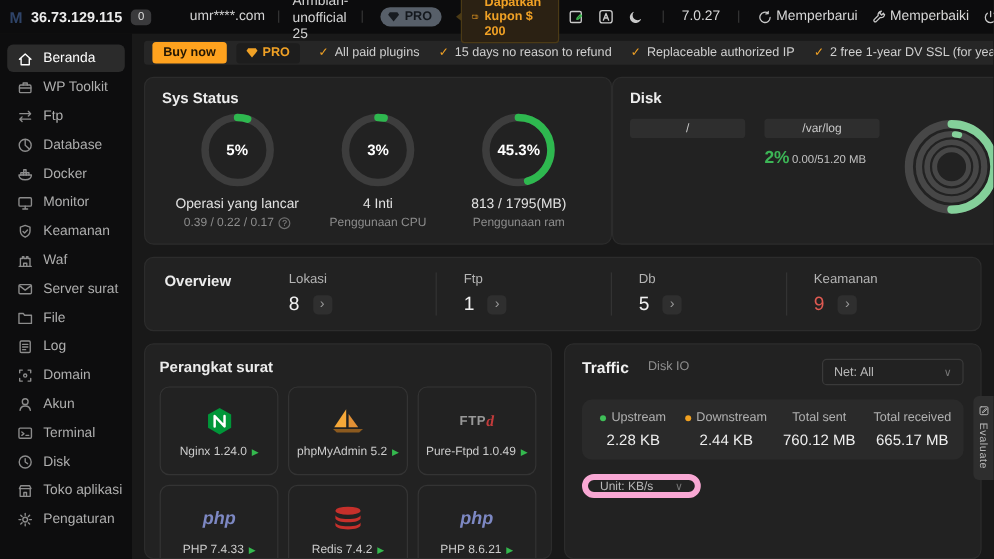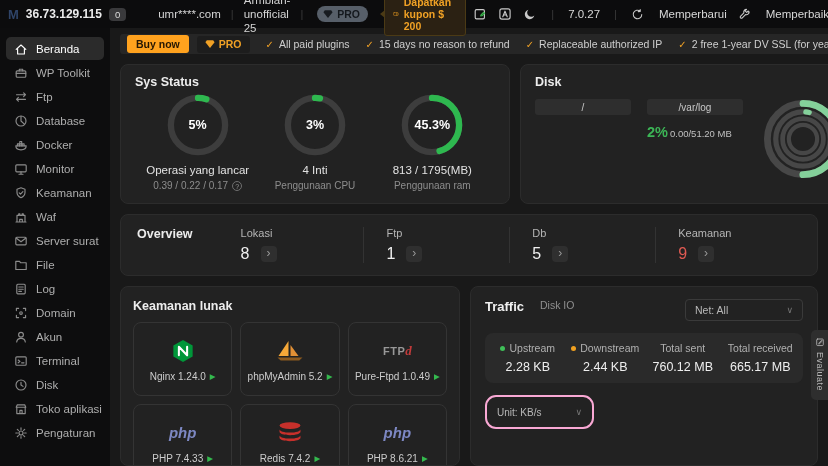--- a/index.html
+++ b/index.html
@@ -23,21 +23,21 @@
   .pro-pill{background:#575f69;border-radius:9px;padding:2px 8px 2px 6px;display:flex;gap:4px;align-items:center;
     font-size:10.5px;font-weight:bold;color:#14181d;cursor:pointer;margin-left:4px}
   .pro-gem{width:10px;height:10px;color:#171b20}
   .coupon{position:relative;background:#2b2113;border:1px solid #4b3a15;border-radius:3px;color:var(--orange);
     font-size:10.5px;font-weight:bold;display:flex;align-items:center;gap:5px;padding:2.5px 8px;margin-left:9px;cursor:pointer}
   .coupon::before{content:'';position:absolute;left:-5px;top:50%;transform:translateY(-50%);
     border:4px solid transparent;border-right:5px solid #4b3a15;border-left:none}
   .coupon-ico{width:12px;height:12px;color:var(--orange)}
   .tb-right{margin-left:auto;display:flex;align-items:center;gap:11px}
   .tb-icon{width:14px;height:14px;color:#c9c9c9;cursor:pointer;position:relative}
-  .tb-btn{display:flex;gap:15px;font-size:11.5px;color:#d8d8d8;cursor:pointer}
+  .tb-btn{display:flex;gap:3px;font-size:11.5px;color:#d8d8d8;cursor:pointer}
   .tb-btn .tb-icon{width:13px;height:13px}
   .version{font-size:11.5px;color:#d8d8d8}
 
   
   .layout{display:flex;height:438px}
   .sidebar{width:110px;background:#0d0d0e;padding-top:8px;flex:none}
   .side-item{display:flex;align-items:center;gap:8px;margin:1px 6px;padding:3px 8px;height:23px;border-radius:5px;
     color:#aeaeae;font-size:11.5px;cursor:pointer;white-space:nowrap}
   .side-item.active{background:#2b2b2b;color:#fff}
   .side-item.active .s-ico{color:#fff}
@@ -50,21 +50,21 @@
   .buy{background:var(--buy);color:#241603;font-weight:bold;font-size:10.5px;border-radius:3px;padding:3px 9px;cursor:pointer;flex:none}
   .tick-pro{background:#1d1d1d;border-radius:3px;padding:2.5px 8px;display:flex;gap:4px;align-items:center;
     color:var(--orange);font-weight:bold;font-size:10.5px;cursor:pointer;flex:none;margin-left:-8px}
   .tick-pro .pro-gem{color:var(--orange)}
   .tick-item{display:flex;gap:5px;align-items:center;color:#cfcfcf;flex:none}
   .tick-check{color:var(--orange);font-size:10px}
 
   
   .card{background:#222;border:1px solid #2c2c2c;border-radius:8px}
   .card-title{font-size:12.5px;font-weight:bold;color:#ececec}
-  .row1{display:flex;gap:10px;margin-top:10px}
+  .row1{display:flex;margin-top:10px}
   .card-sys{width:390px;height:140px;padding:10px 14px}
   .card-disk{flex:1;height:140px;padding:10px 14px}
 
   .gauges{display:flex;justify-content:space-between;padding:0 4px;margin-top:5px}
   .gauge{width:122px;text-align:center}
   .ring{position:relative;width:62px;height:62px;margin:0 auto}
   .g-pct{position:absolute;inset:0;display:flex;align-items:center;justify-content:center;font-weight:bold;font-size:12.5px;color:#fff}
   .g-label{margin-top:8px;font-size:11.5px;color:#e2e2e2}
   .g-sub{margin-top:4px;font-size:10px;color:#8d8d8d;display:flex;justify-content:center;gap:4px;align-items:center}
   .qmark{width:10px;height:10px;border:1px solid #6f6f6f;border-radius:50%;font-size:7px;line-height:9px;color:#9a9a9a;text-align:center;flex:none}
@@ -104,22 +104,22 @@
   .tr-title{font-size:13px;font-weight:bold;color:#f0f0f0;cursor:pointer}
   .tr-tab2{font-size:10.5px;color:#8f8f8f;margin-left:16px;cursor:pointer}
   .select{margin-left:auto;border:1px solid #3a3a3a;border-radius:4px;height:22px;display:flex;align-items:center;
     padding:0 9px;font-size:10.5px;color:#b8b8b8;gap:26px;cursor:pointer;min-width:118px;justify-content:space-between}
   .sel-caret{color:#777;font-size:9px}
   .tr-stats{background:#2a2a2a;border-radius:8px;margin-top:12px;display:flex;padding:9px 4px}
   .st-col{flex:1;text-align:center}
   .st-label{font-size:10.5px;color:#b0b0b0;display:flex;align-items:center;justify-content:center;gap:4px}
   .st-dot{width:5px;height:5px;border-radius:50%;flex:none}
   .st-value{margin-top:6px;font-size:12.5px;color:#eee}
-  .unit-select{display:inline-flex;margin-top:12px;border:2px solid #f9a8d4;border-radius:11px;height:34px;align-items:center;
-    padding:0 10px;font-size:10px;color:#b8b8b8;gap:34px;cursor:pointer}
+  .unit-select{display:inline-flex;margin-top:12px;border:5px solid #f9a8d4;border-radius:11px;height:20px;align-items:center;
+    padding:0 10px;font-size:10px;color:#b8b8b8;gap:18px;cursor:pointer}
 
   .evaluate{position:fixed;right:0;top:330px;width:17px;background:#2e2e2e;border-radius:5px 0 0 5px;
     padding:7px 0 9px;display:flex;flex-direction:column;align-items:center;gap:5px;cursor:pointer}
   .eval-ico{width:10px;height:10px;color:#b8b8b8}
   .eval-txt{writing-mode:vertical-rl;font-size:9px;color:#b8b8b8;letter-spacing:.5px}
 </style>
 </head>
 <body>
 
 <div class="topbar">
@@ -530,21 +530,21 @@
               <span class="ov-count alert">9</span>
               <span class="ov-btn">›</span>
             </div>
           </div>
 
       </div>
     </div>
 
     <div class="row2">
       <div class="card card-sw">
-        <div class="card-title">Keamanan lunak</div>
+        <div class="card-title">Perangkat surat</div>
         <div class="sw-grid">
 
             <div class="sw-tile">
               <span class="sw-logo">
                 <svg width="26" height="26" viewBox="0 0 24 24">
                   <polygon points="12,1.8 20.9,6.9 20.9,17.1 12,22.2 3.1,17.1 3.1,6.9" fill="#009639"></polygon>
                   <path d="M8.2 16V8l7.6 8V8" fill="none" stroke="#fff" stroke-width="1.9" stroke-linecap="round" stroke-linejoin="round"></path>
                 </svg>
               </span>
               <span class="sw-name">

